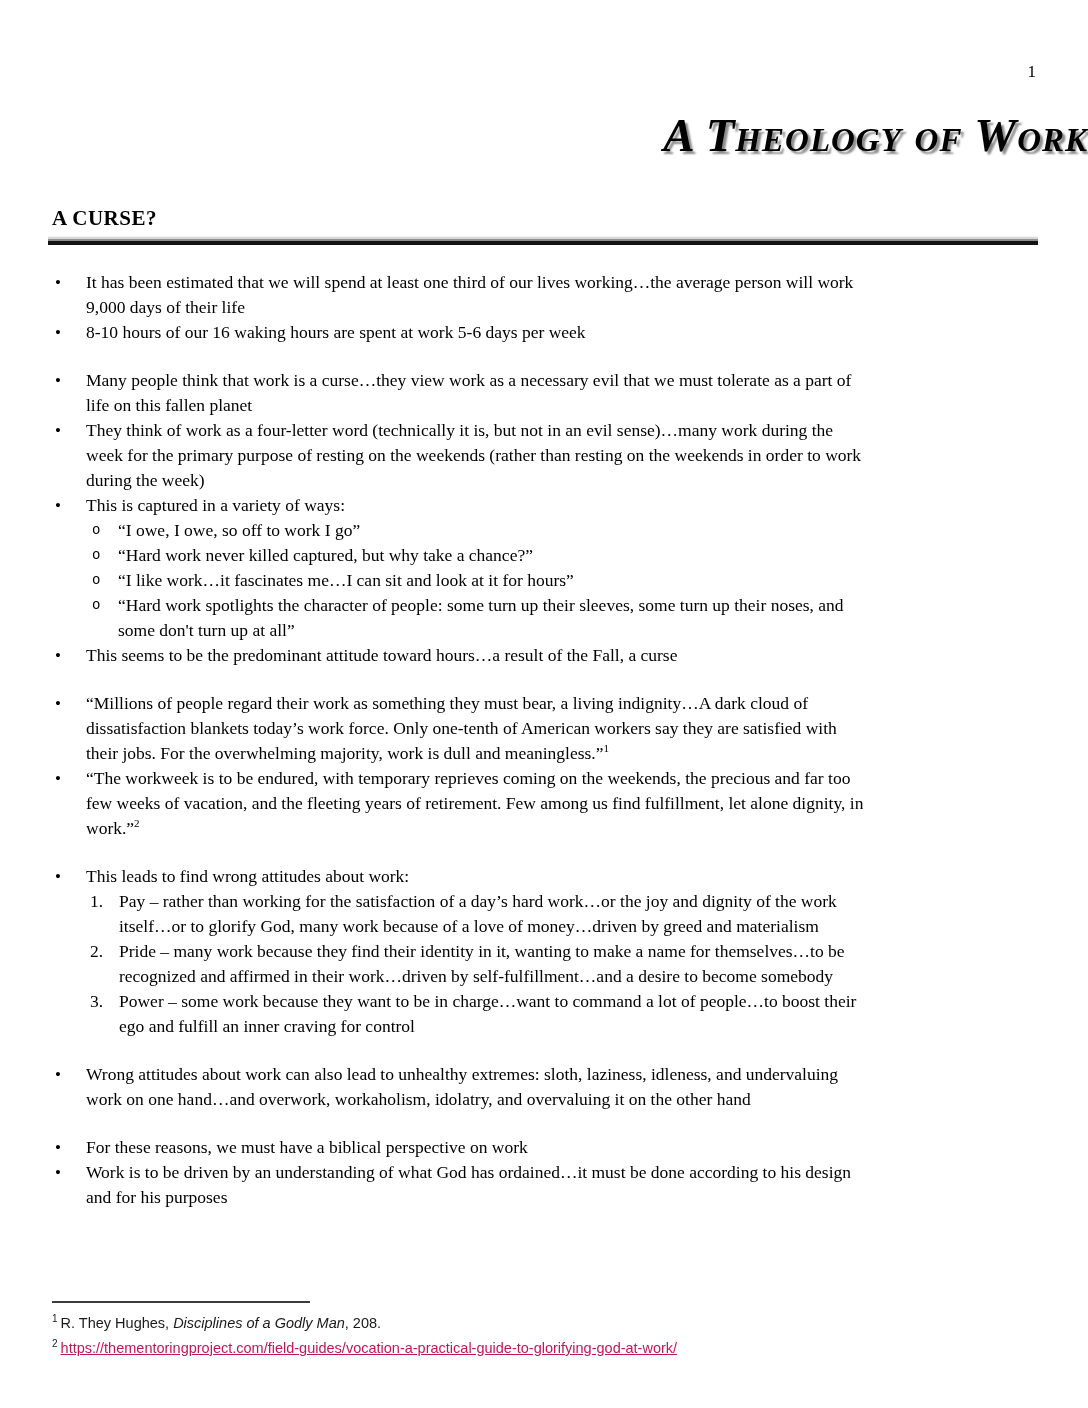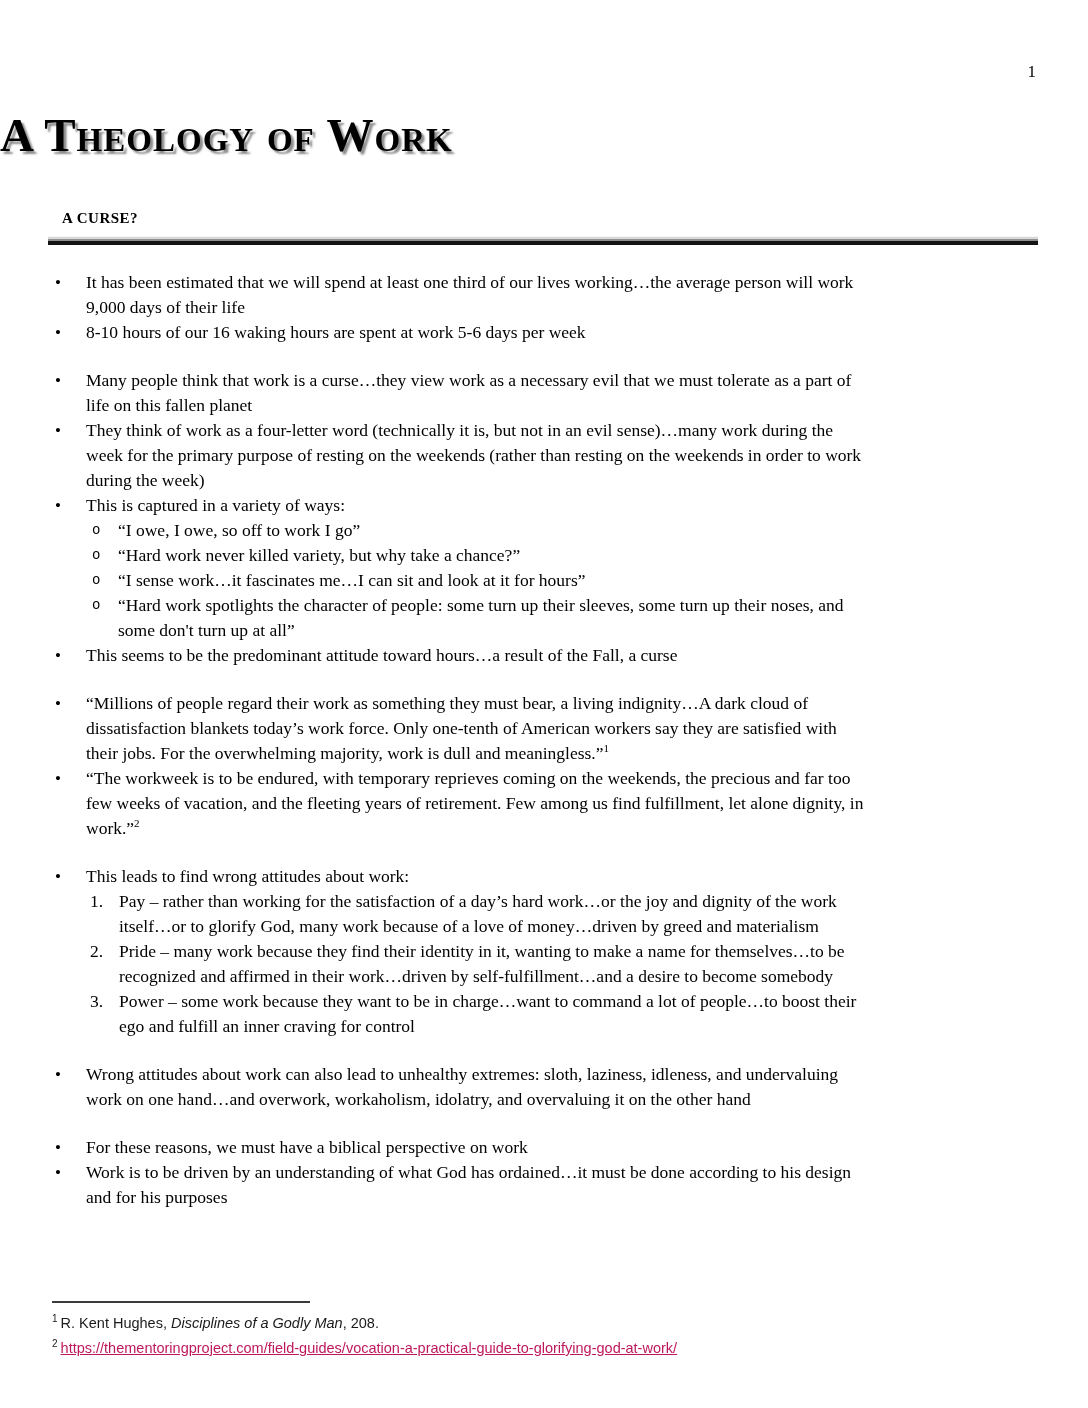--- a/index.html
+++ b/index.html
@@ -19,33 +19,34 @@
     top: 62px;
     right: 52px;
     font-size: 17px;
     line-height: 20px;
   }
   .doc-title {
     position: absolute;
     top: 106px;
     left: 0;
     width: 100%;
-    text-align: left;
+    text-align: right;
     font-size: 47px;
     line-height: 58px;
     font-weight: bold;
     font-variant: small-caps;
     letter-spacing: 1px;
     text-shadow: 3px 3px 2px rgba(80,80,80,0.65);
+    font-style: italic;
   }
   .section-heading {
     position: absolute;
     top: 204px;
-    left: 62px;
-    font-size: 15px;
+    left: 52px;
+    font-size: 21px;
     line-height: 28px;
     font-weight: bold;
     letter-spacing: 0.5px;
   }
   .section-divider {
     position: absolute;
     top: 236px;
     left: 48px;
     width: 990px;
     height: 9px;
@@ -139,25 +140,25 @@
       <div class="item b1">
         <span class="marker">•</span>
         <span class="text">This is captured in a variety of ways:</span>
       </div>
       <div class="item b2">
         <span class="marker">o</span>
         <span class="text">“I owe, I owe, so off to work I go”</span>
       </div>
       <div class="item b2">
         <span class="marker">o</span>
-        <span class="text">“Hard work never killed variety, but why take a chance?”</span>
-      </div>
-      <div class="item b2">
-        <span class="marker">o</span>
-        <span class="text">“I sense work…it fascinates me…I can sit and look at it for hours”</span>
+        <span class="text">“Hard work never killed captured, but why take a chance?”</span>
+      </div>
+      <div class="item b2">
+        <span class="marker">o</span>
+        <span class="text">“I like work…it fascinates me…I can sit and look at it for hours”</span>
       </div>
       <div class="item b2">
         <span class="marker">o</span>
         <span class="text">“Hard work spotlights the character of people: some turn up their sleeves, some turn up their noses, and
 some don't turn up at all”</span>
       </div>
       <div class="item b1">
         <span class="marker">•</span>
         <span class="text">This seems to be the predominant attitude toward hours…a result of the Fall, a curse</span>
       </div>
@@ -208,17 +209,17 @@
       <div class="item b1">
         <span class="marker">•</span>
         <span class="text">Work is to be driven by an understanding of what God has ordained…it must be done according to his design
 and for his purposes</span>
       </div>
     </div>
 
   <div class="footnotes">
     <div class="fn-separator"></div>
     <div>
-        <div class="fn"><sup>1</sup><span>R. Kent Hughes, </span><span class="italic">Disciplines of a Godly Man</span><span>, 208.</span></div>
+        <div class="fn"><sup>1</sup><span>R. They Hughes, </span><span class="italic">Disciplines of a Godly Man</span><span>, 208.</span></div>
         <div class="fn"><sup>2</sup><a class="link">https://thementoringproject.com/field-guides/vocation-a-practical-guide-to-glorifying-god-at-work/</a></div>
       </div>
   </div>
 </div>
 
 </body></html>

